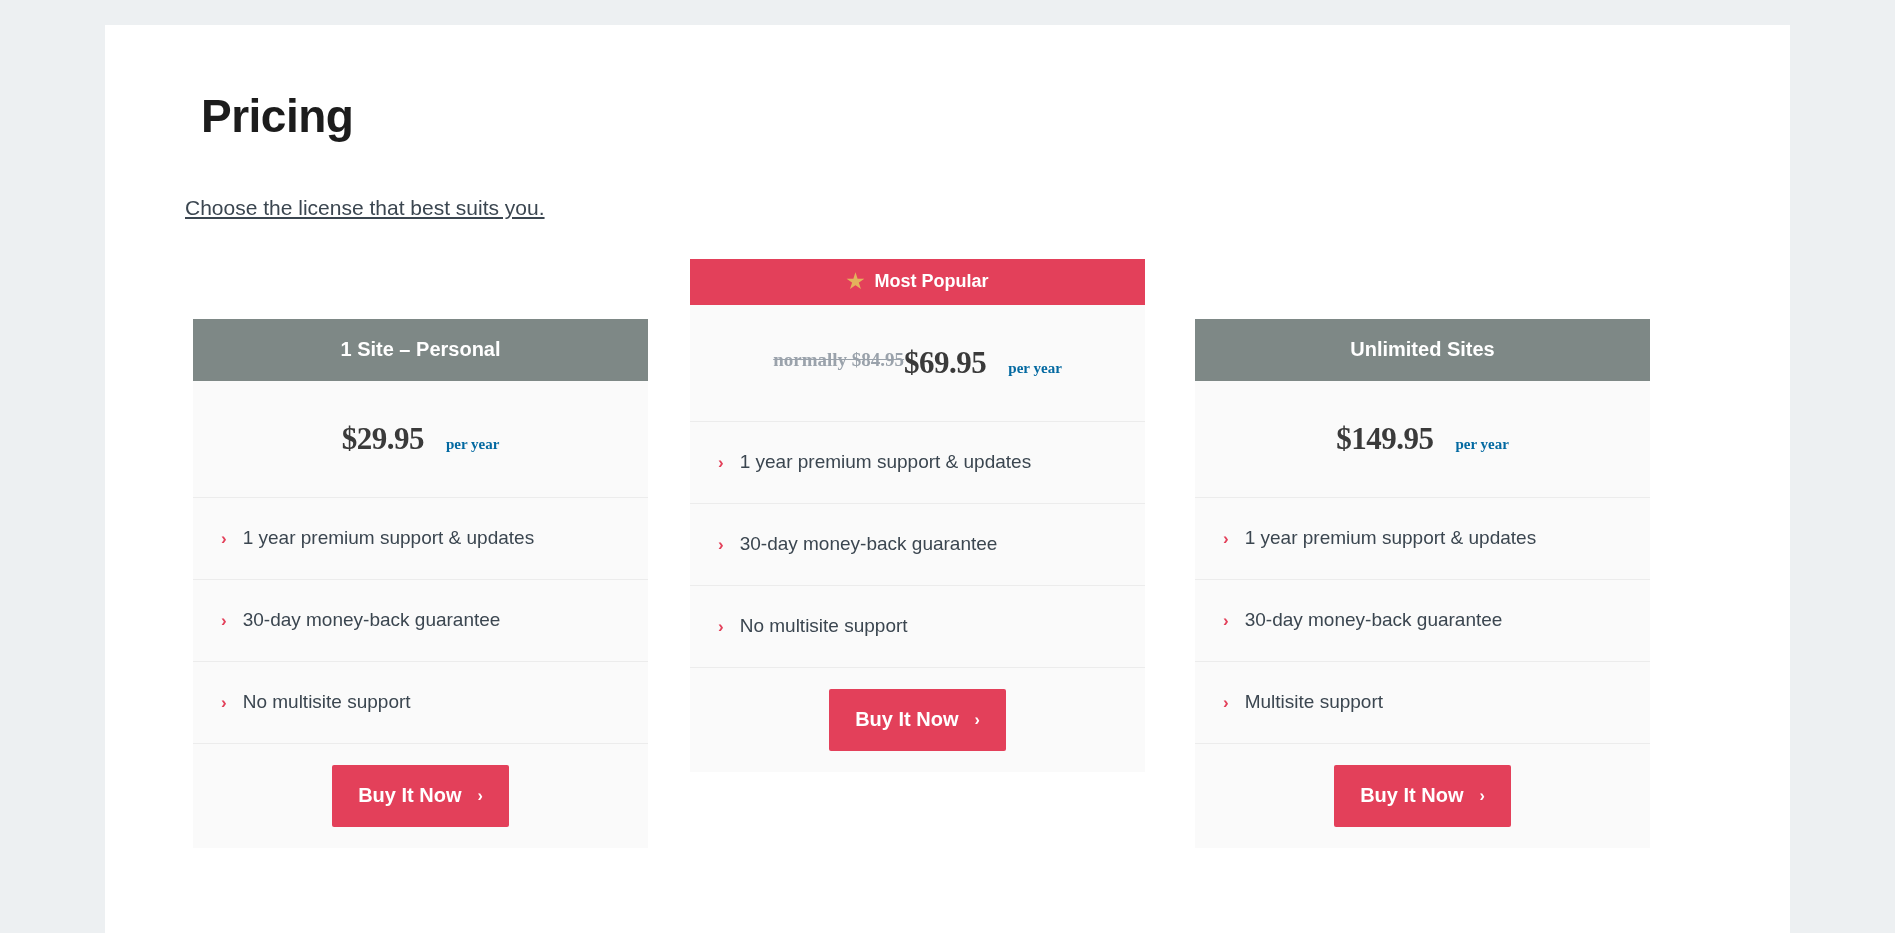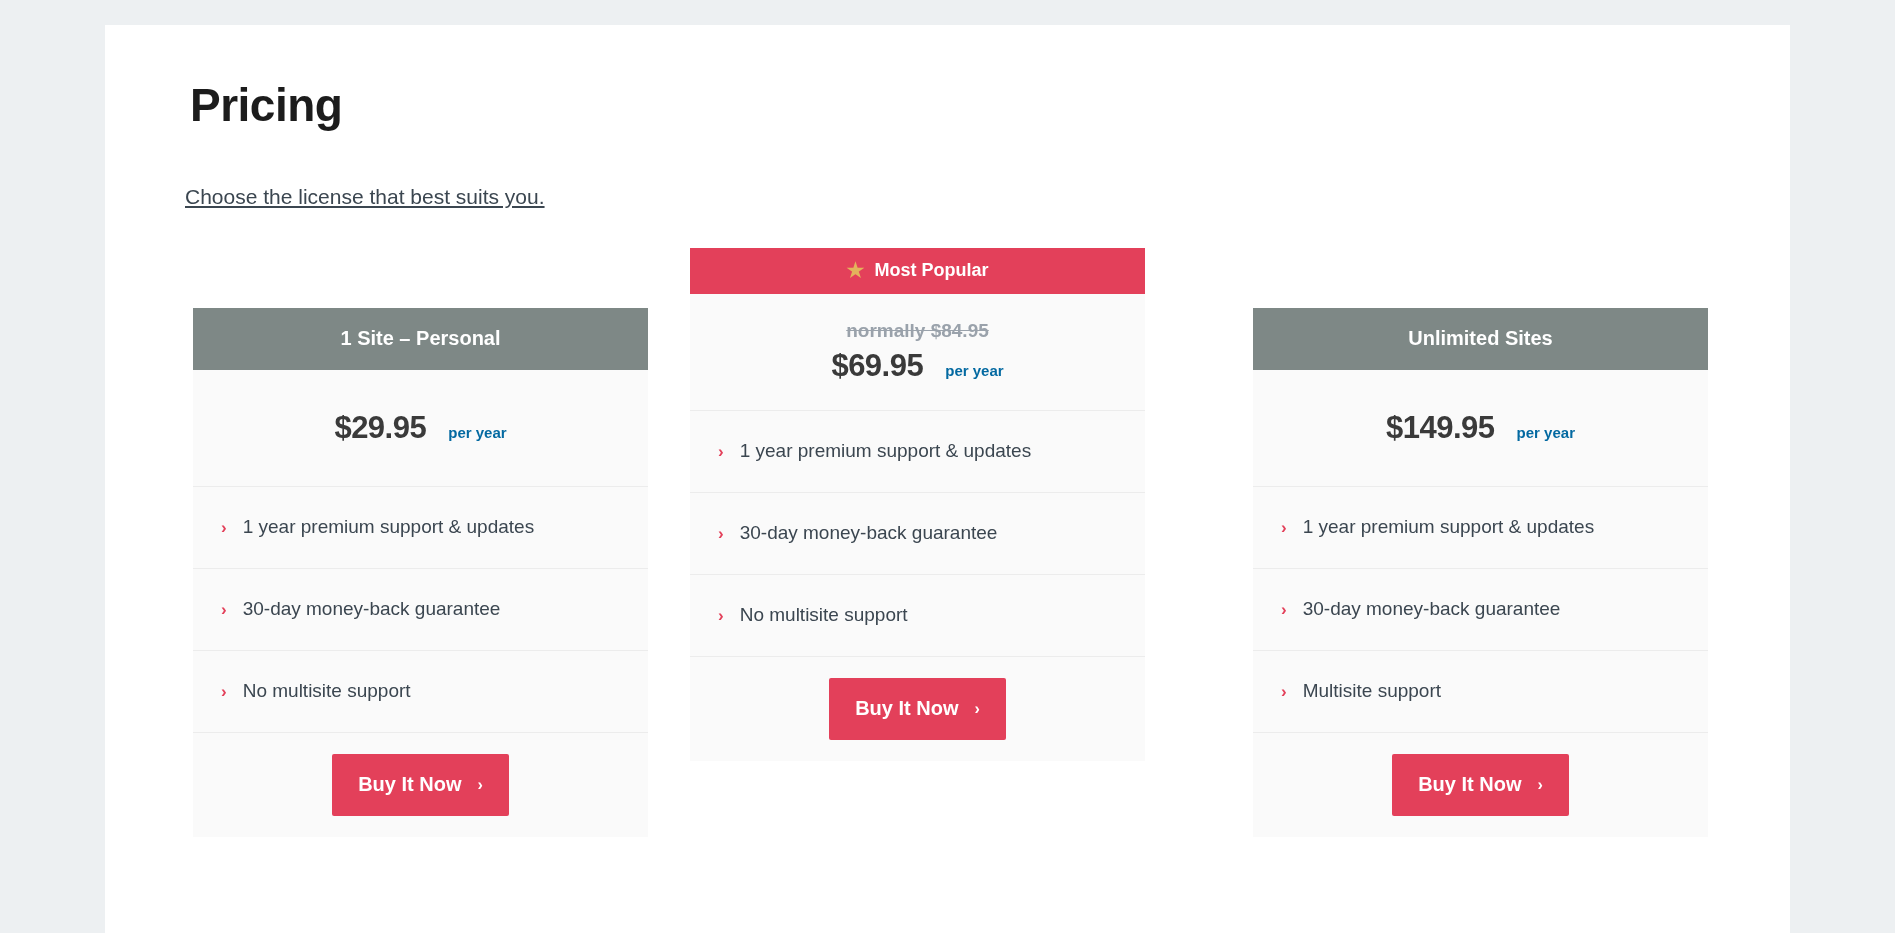--- a/index.html
+++ b/index.html
@@ -25,21 +25,21 @@
 
   .page-inner {
     padding: 50px 0 0 80px;
   }
 
   .page-title {
     font-size: 46px;
     font-weight: bold;
     color: #1c1c1c;
     letter-spacing: -0.5px;
-    margin: 5px;
+    margin: 16px;
     line-height: 1.1;
   }
 
   .page-subtitle {
     font-size: 21px;
     color: #3b4650;
     margin: 52px 0 0 0;
     line-height: 1.3;
     text-decoration: underline;
   }
@@ -59,21 +59,21 @@
     background: #fafafa;
     display: flex;
     flex-direction: column;
   }
   .plan-card.featured {
     top: 0;
   }
 
   .plan-card-1 { left: 8px; }
   .plan-card-2 { left: 505px; }
-  .plan-card-3 { left: 1068px; justify-content: space-between; }
+  .plan-card-3 { left: 1010px; justify-content: space-between; }
 
   .popular-banner {
     height: 46px;
     background: #e3405a;
     color: #ffffff;
     font-size: 18px;
     font-weight: bold;
     display: flex;
     align-items: center;
     justify-content: center;
@@ -96,25 +96,25 @@
     font-weight: bold;
     display: flex;
     align-items: center;
     justify-content: center;
     text-align: center;
   }
 
   .plan-price-box {
     height: 116px;
     display: flex;
-    flex-direction: column;
     align-items: center;
     justify-content: center;
     border-bottom: 1px solid #ececec;
     background: #fafafa;
+    font-family: Liberation Serif, serif;
   }
 
   .old-price {
     font-size: 19px;
     font-weight: bold;
     color: #9aa2ab;
     text-decoration: line-through;
     margin-bottom: 6px;
   }
 

